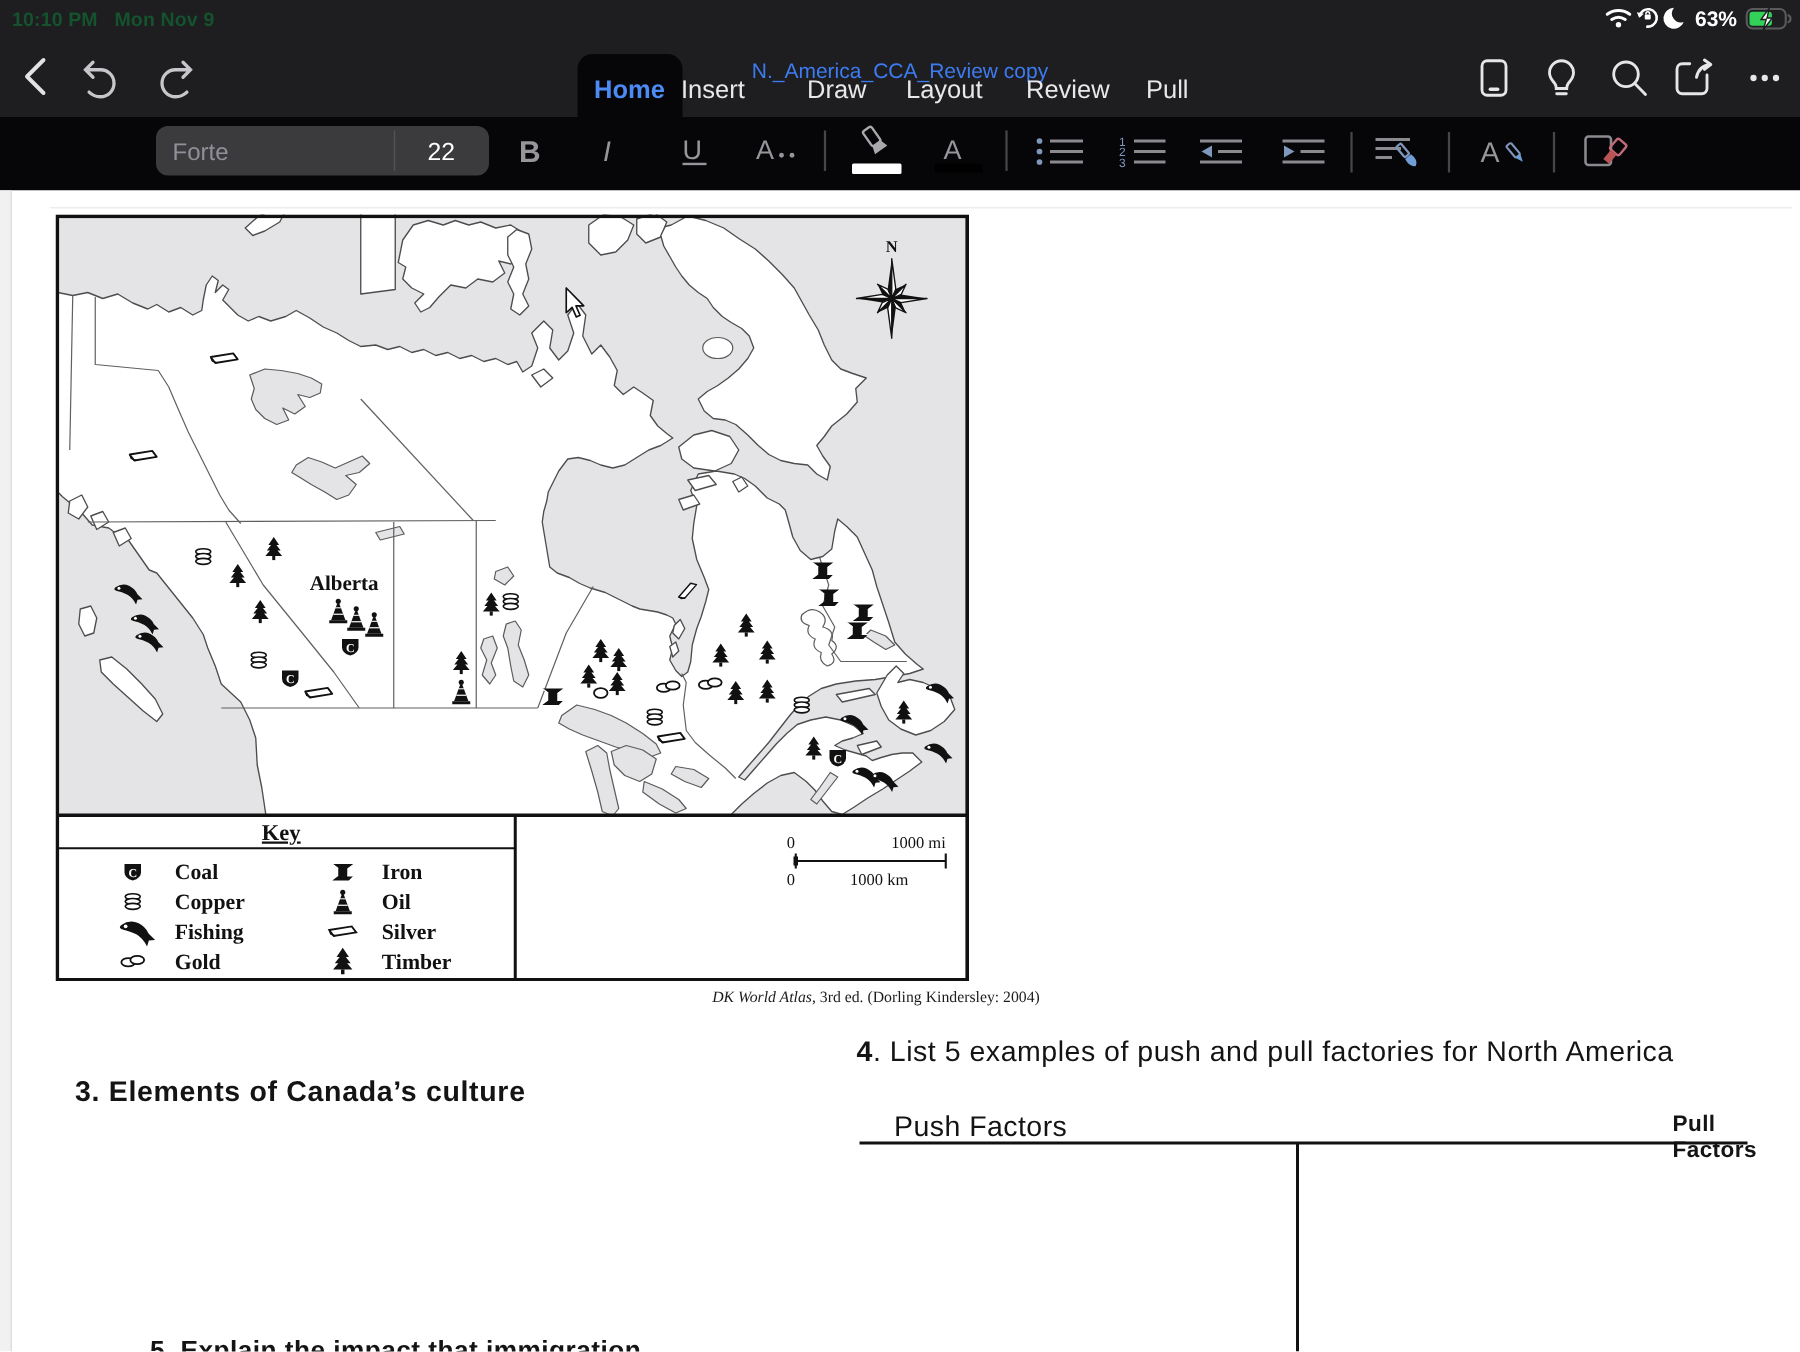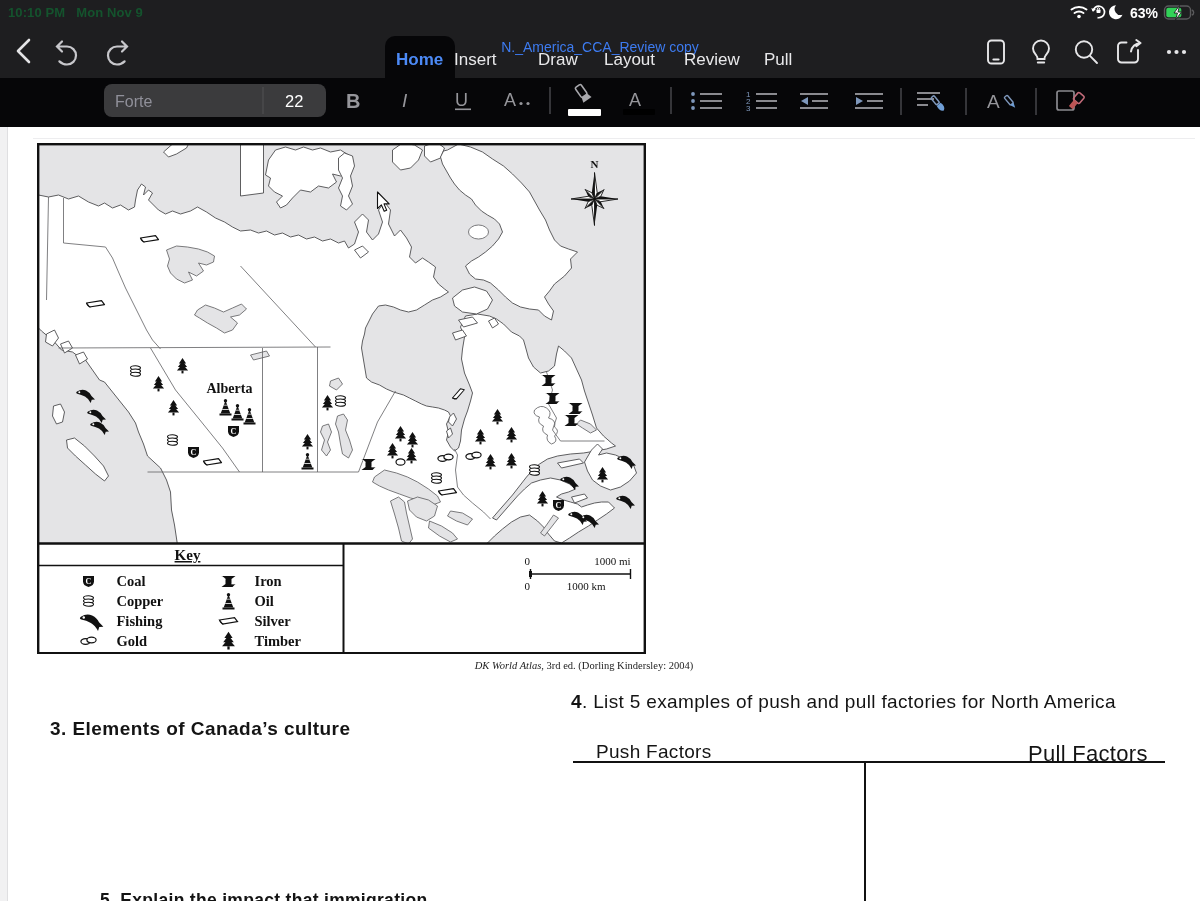--- a/index.html
+++ b/index.html
@@ -399,16 +399,16 @@
   <line x1="530" y1="571" x2="530" y2="577" stroke-width="3"></line>
 </g>
 
 <rect x="37.7" y="144.2" width="606.6" height="509" fill="none" stroke="#111" stroke-width="2.4"></rect>
 </svg>
 
 <div class="qtext ser" style="left:0px;top:660px;width:1072px;text-align:center;font-size:10.5px;color:#1c1c1c;padding-left:48px;"><i>DK World Atlas</i>, 3rd ed. (Dorling Kindersley: 2004)</div>
 <div class="qtext" style="left:50px;top:686px;font-weight:700;font-size:19px;letter-spacing:0.45px;margin-top:32px;">3. Elements of Canada’s culture</div>
 <div class="qtext" style="left:571px;top:691px;font-size:19px;letter-spacing:0.35px;"><b>4</b>. List 5 examples of push and pull factories for North America</div>
 <div class="qtext" style="left:596px;top:741px;font-size:19px;letter-spacing:0.3px;">Push Factors</div>
-<div class="qtext" style="left:1028px;top:741px;font-size:22px;letter-spacing:0.3px;">Pull Factors</div>
+<div class="qtext" style="left:1115px;top:741px;font-size:15px;letter-spacing:0.3px;font-weight:bold;">Pull Factors</div>
 <div class="abs" style="left:573px;top:761px;width:592px;height:1.5px;background:#111;"></div>
 <div class="abs" style="left:864px;top:762px;width:1.5px;height:139px;background:#111;"></div>
 <div class="qtext" style="left:100px;top:890px;font-weight:700;font-size:17.5px;letter-spacing:0.3px;">5. Explain the impact that immigration</div>
 
 </body></html>

